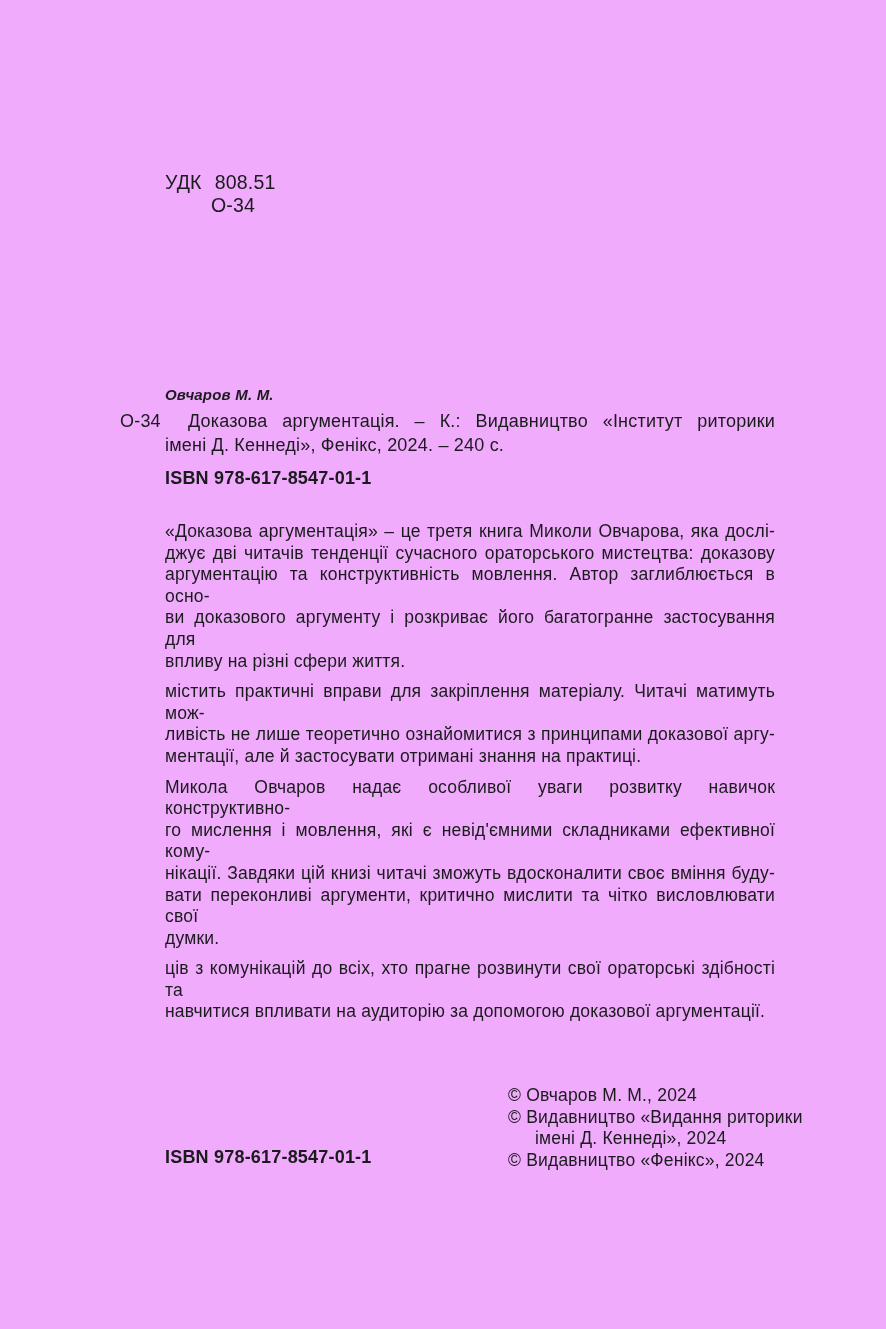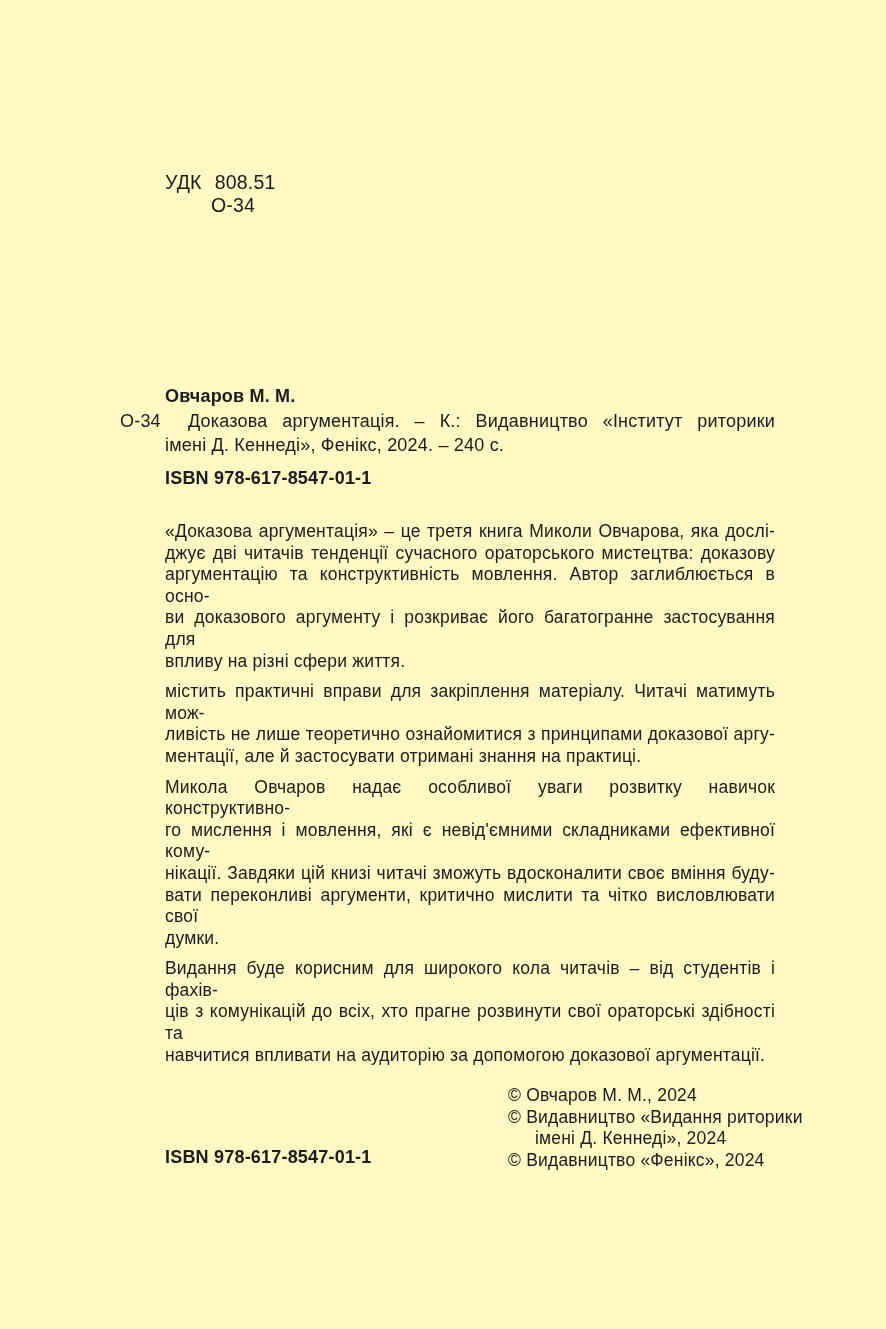--- a/index.html
+++ b/index.html
@@ -4,21 +4,21 @@
 <style>
   html, body {
     margin: 0;
     padding: 0;
     background: #ffffff;
   }
   .page {
     position: relative;
     width: 886px;
     height: 1329px;
-    background: #fef9c3;
+    background: #f0abfc;
     color: #1b1b1d;
     font-family: "Liberation Sans", "DejaVu Sans", sans-serif;
     font-size: 17.5px;
     letter-spacing: 0.2px;
     overflow: hidden;
   }
 
   
   .udk-block {
     position: absolute;
@@ -29,21 +29,22 @@
   }
   .udk-row .udk-value { margin-left: 13px; }
   .udk-mark { margin-left: 46px; }
 
   
   .card-author {
     position: absolute;
     left: 165px;
     top: 386px;
     font-weight: 700;
-    font-size: 18px;
+    font-size: 15px;
+    font-style: italic;
   }
   .card-entry {
     position: absolute;
     left: 165px;
     top: 409px;
     width: 610px;
     line-height: 24px;
     font-size: 18px;
   }
   .card-line1 {
@@ -143,21 +144,20 @@
       <span class="ln" style="display:block">ментації, але й застосувати отримані знання на практиці.</span>
     </p>
     <p>
       <span class="ln jl" style="display:block">Микола Овчаров надає особливої уваги розвитку навичок конструктивно-</span>
       <span class="ln jl" style="display:block">го мислення і мовлення, які є невід'ємними складниками ефективної кому-</span>
       <span class="ln jl" style="display:block">нікації. Завдяки цій книзі читачі зможуть вдосконалити своє вміння буду-</span>
       <span class="ln jl" style="display:block">вати переконливі аргументи, критично мислити та чітко висловлювати свої</span>
       <span class="ln" style="display:block">думки.</span>
     </p>
     <p>
-      <span class="ln jl" style="display:block">Видання буде корисним для широкого кола читачів – від студентів і фахів-</span>
       <span class="ln jl" style="display:block">ців з комунікацій до всіх, хто прагне розвинути свої ораторські здібності та</span>
       <span class="ln" style="display:block">навчитися впливати на аудиторію за допомогою доказової аргументації.</span>
     </p>
   </div>
 
   <div class="isbn-bottom">ISBN 978-617-8547-01-1</div>
 
   <div class="copyright-block">
     <div class="cl">© Овчаров М. М., 2024</div>
     <div class="cl">© Видавництво «Видання риторики</div>

